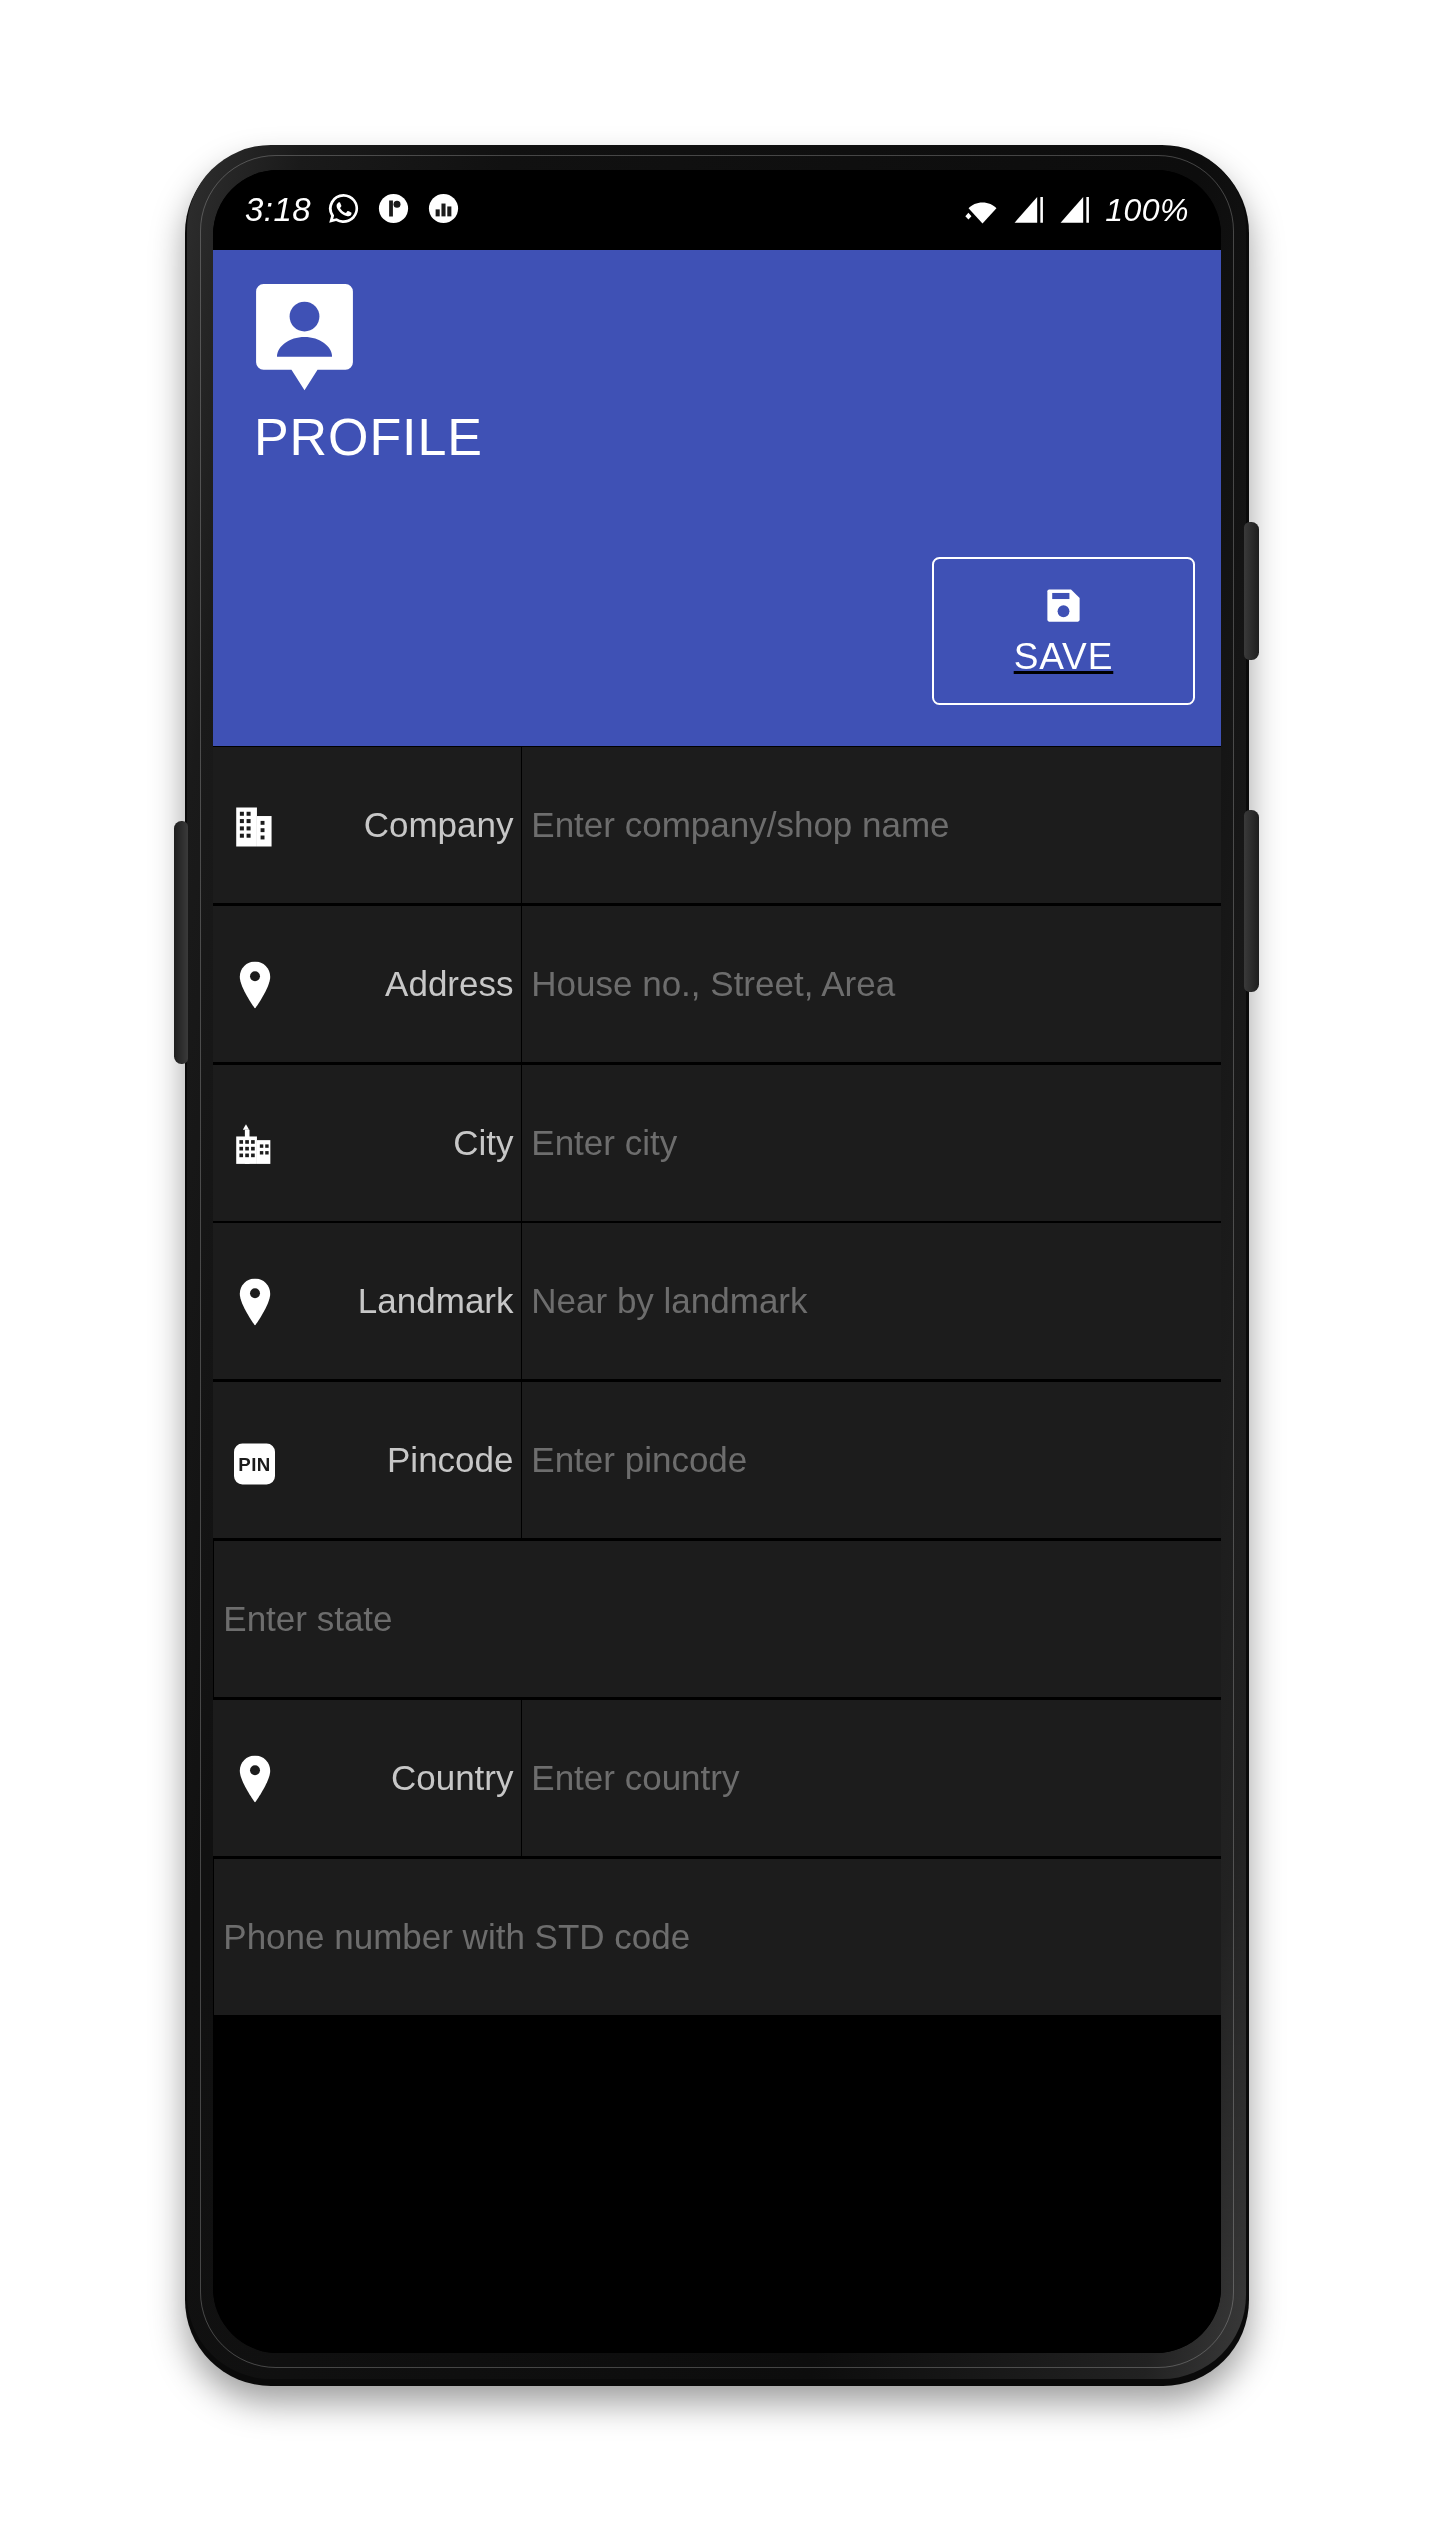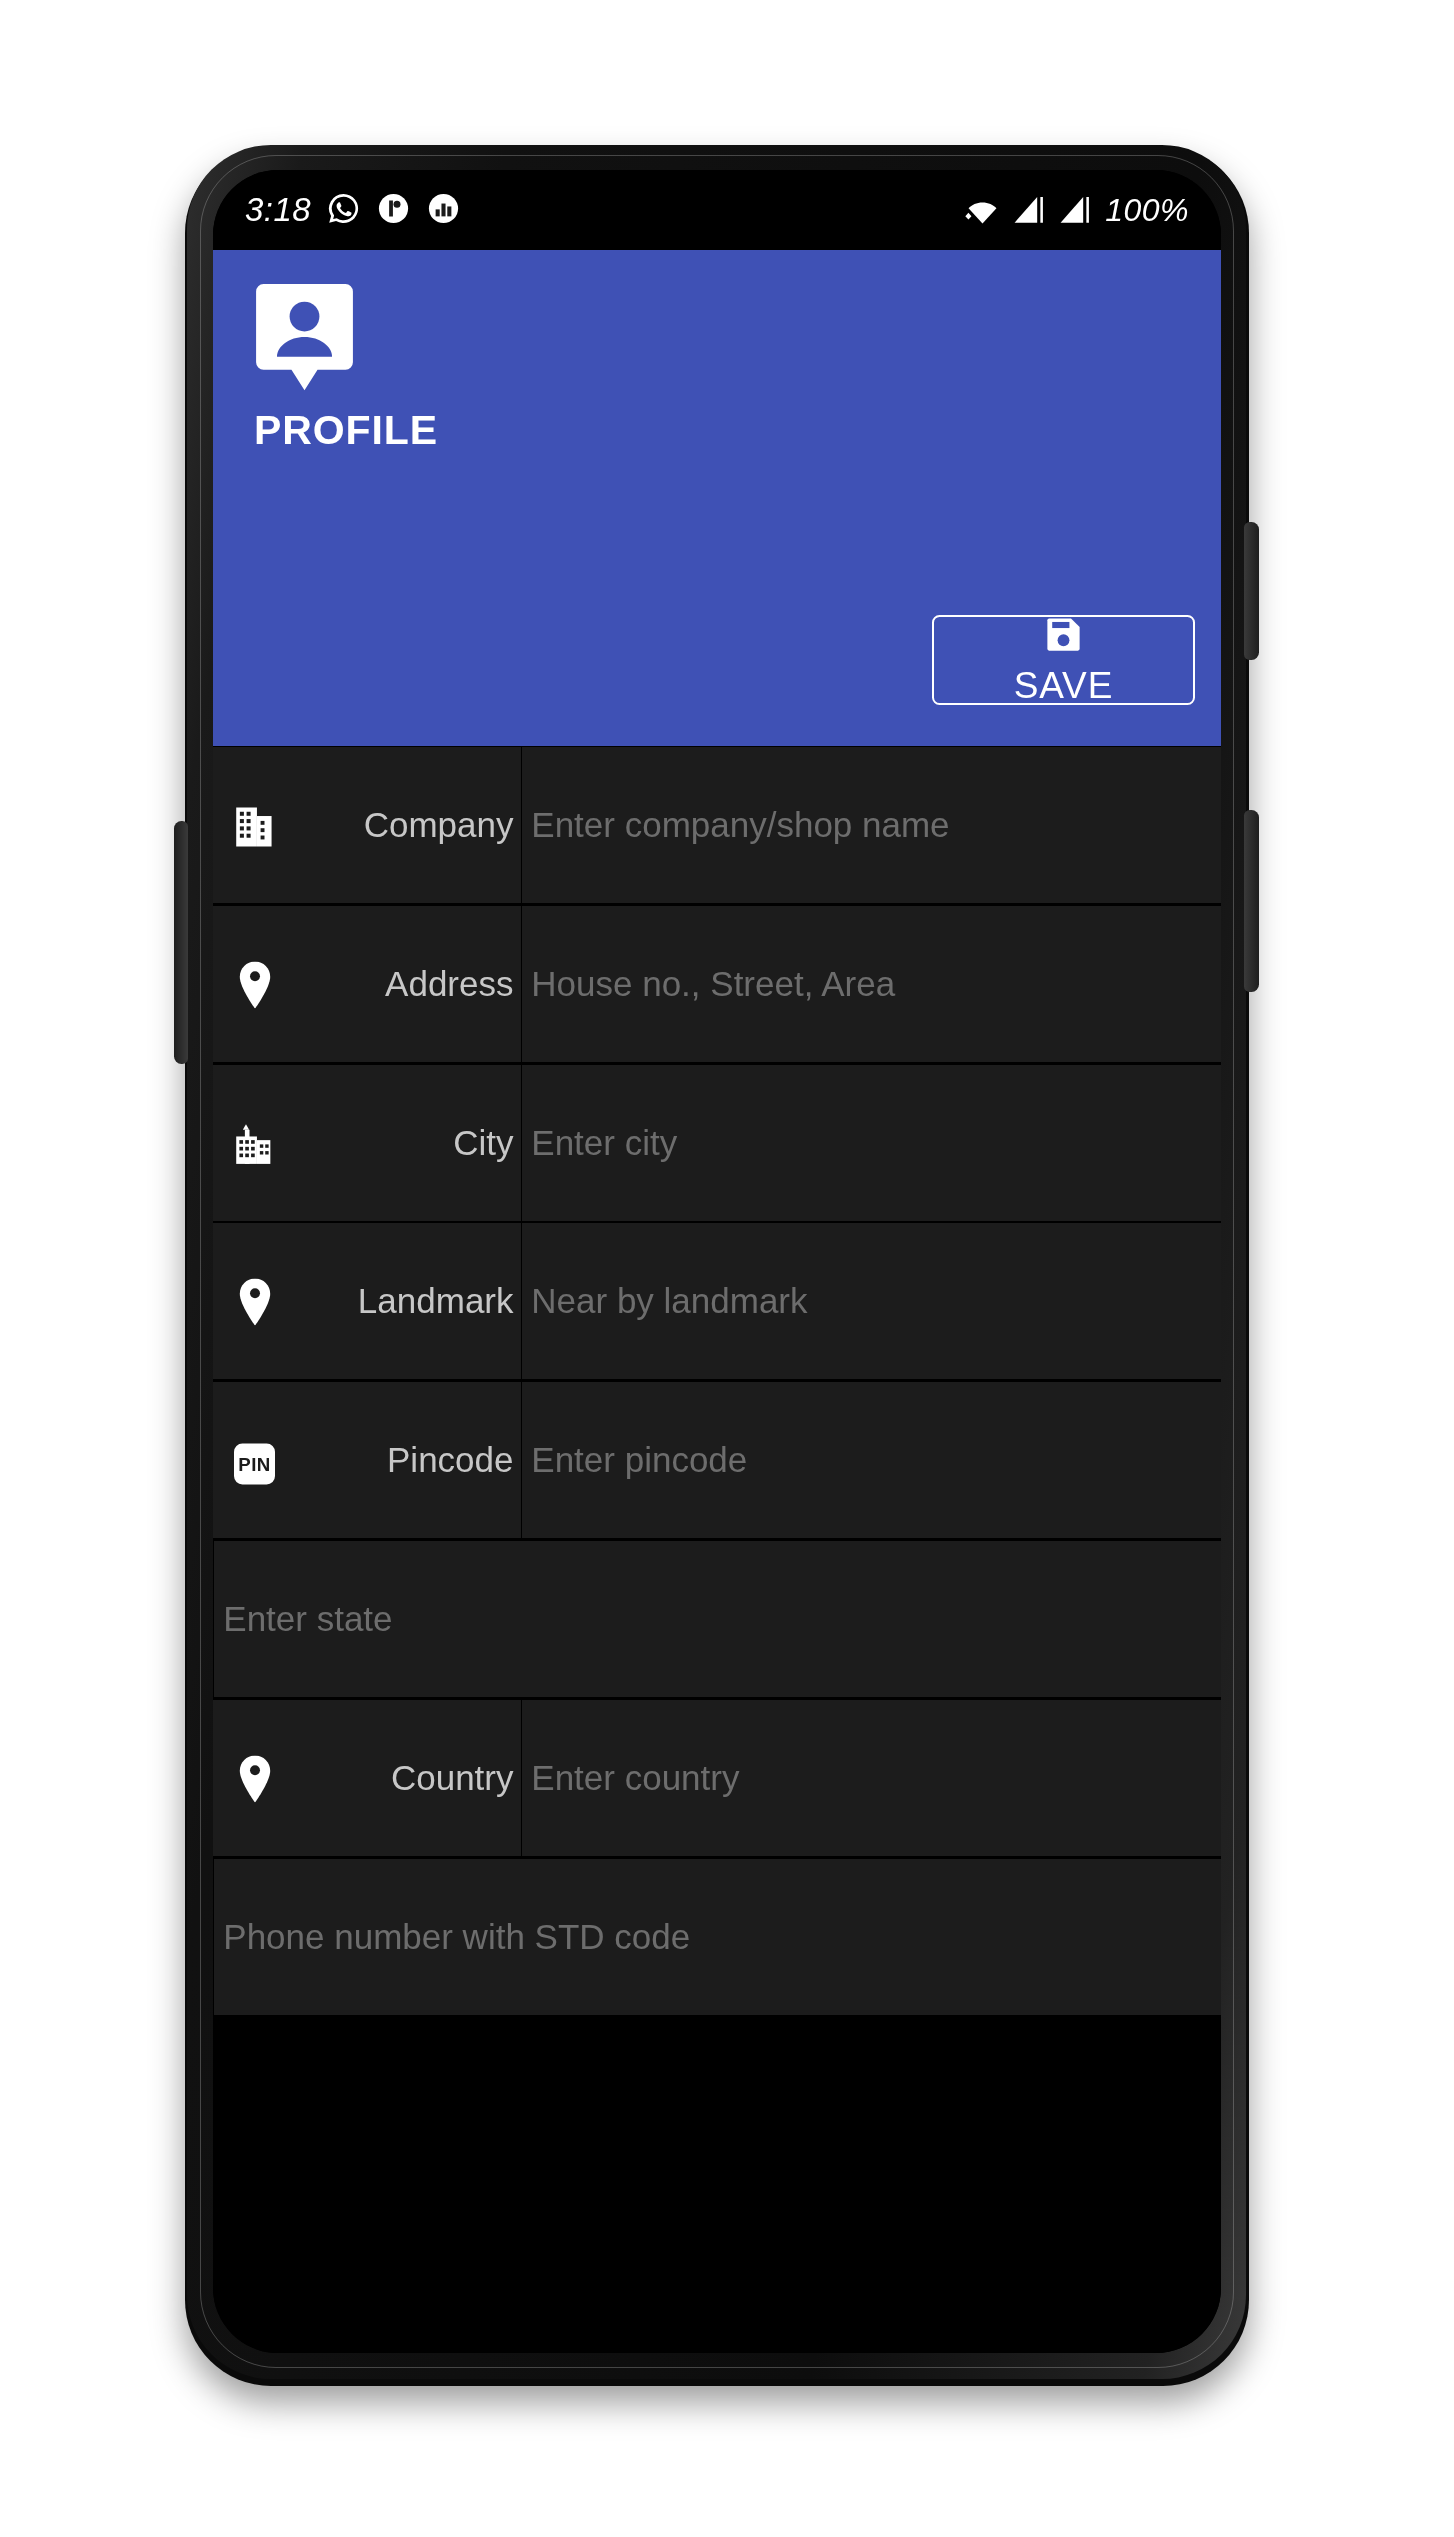--- a/index.html
+++ b/index.html
@@ -187,41 +187,42 @@
     position: absolute;
     left: 43px;
     top: 34px;
     width: 97px;
     height: 108px;
   }
   .header-title {
     position: absolute;
     left: 41px;
     top: 157px;
-    font-size: 41px;
+    font-size: 52px;
     color: #ffffff;
     letter-spacing: 0.9px;
-    font-weight: 700;
+    font-weight: 400;
   }
   .save-button {
     position: absolute;
     right: 26px;
     bottom: 41px;
     width: 263px;
-    height: 90px;
+    height: 148px;
     border: 2.8px solid #ffffff;
     border-radius: 7.5px;
     background: transparent;
     display: flex;
     flex-direction: column;
     align-items: center;
     justify-content: center;
     gap: 5.6px;
     cursor: pointer;
     box-sizing: border-box;
+    text-decoration: underline;
   }
   .save-label {
     font-size: 37px;
     color: #ffffff;
     letter-spacing: 0.9px;
   }
 
   
   .form-list {
     position: absolute;

